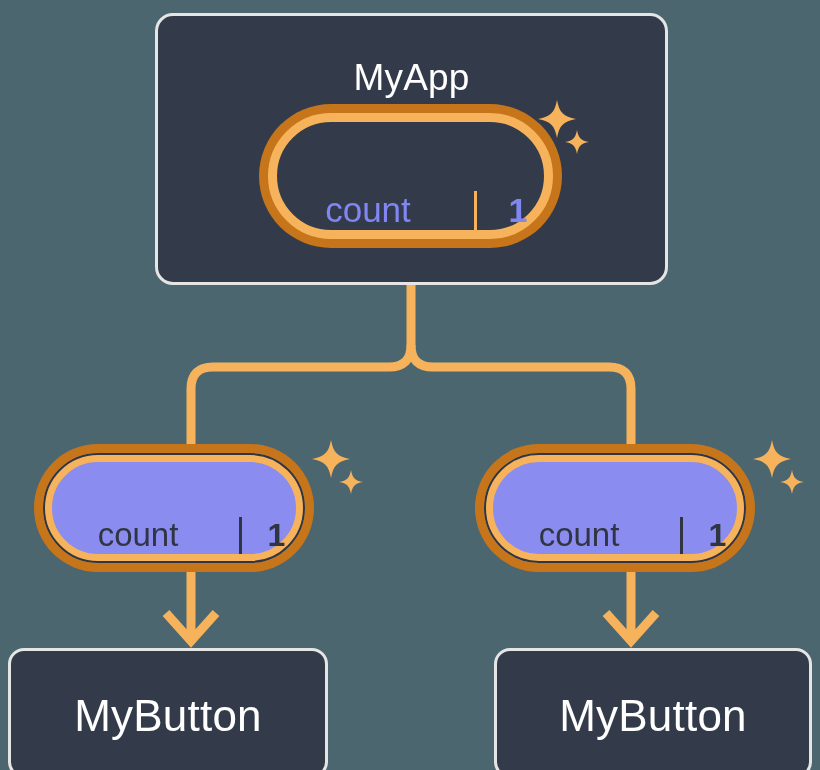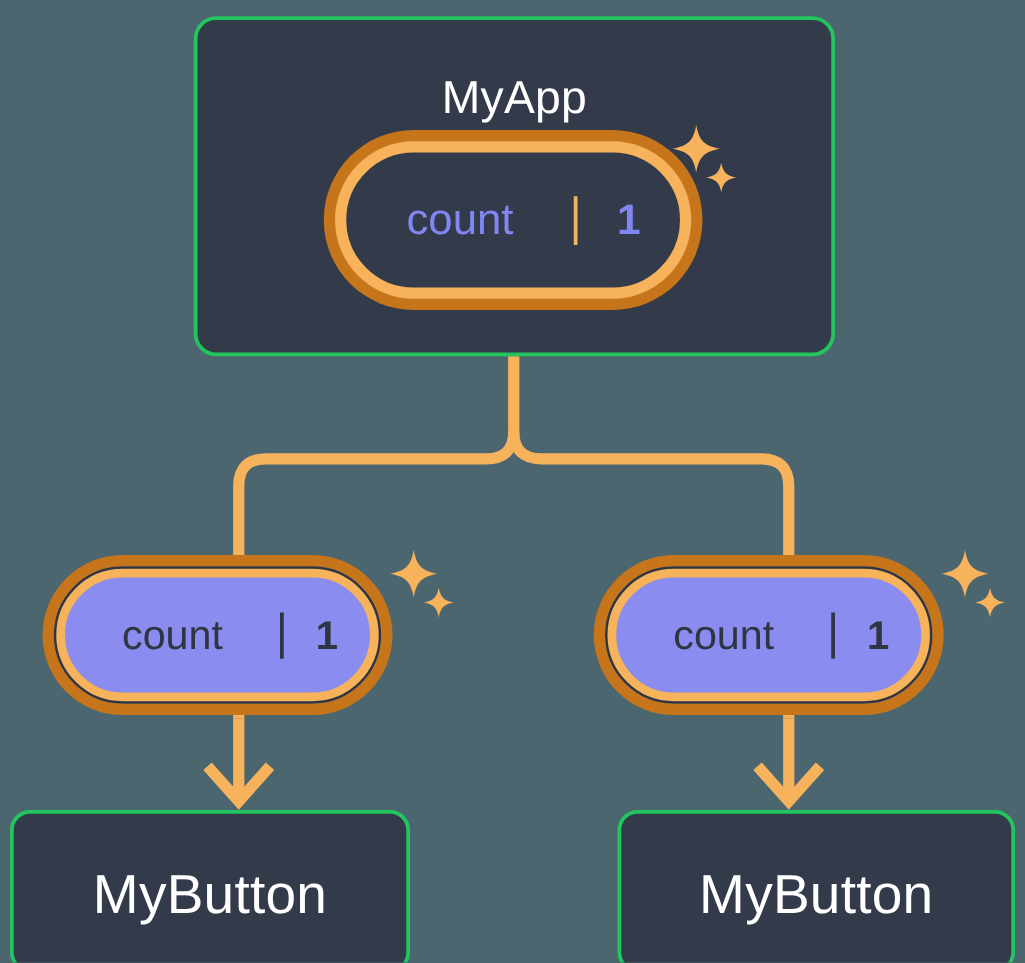--- a/index.html
+++ b/index.html
@@ -28,21 +28,21 @@
     height: 770px;
     z-index: 1;
   }
 
   
   .comp-box {
     position: absolute;
     z-index: 2;
     box-sizing: border-box;
     background: #333b4a;
-    border: 3px solid #22c55e;
+    border: 3px solid #e5e5e5;
     border-radius: 18px;
   }
   .comp-title {
     position: absolute;
     left: 0;
     right: 0;
     text-align: center;
     color: #ffffff;
     font-size: 37px;
     font-weight: 400;
@@ -78,25 +78,26 @@
     top: 40px;
     font-size: 44px;
   }
 
   
   .pill {
     position: absolute;
     z-index: 3;
     box-sizing: border-box;
     display: flex;
-    align-items: center;
+    align-items: flex-end;
     border-radius: 999px;
     
     border: 9px solid #f6b35c;
     box-shadow: 0 0 0 9px #c6751a;
+    gap: 15px;
   }
   .pill-cell {
     display: flex;
     align-items: center;
     justify-content: center;
     box-sizing: border-box;
   }
   .pill-key {
     flex: 0 0 auto;
   }

